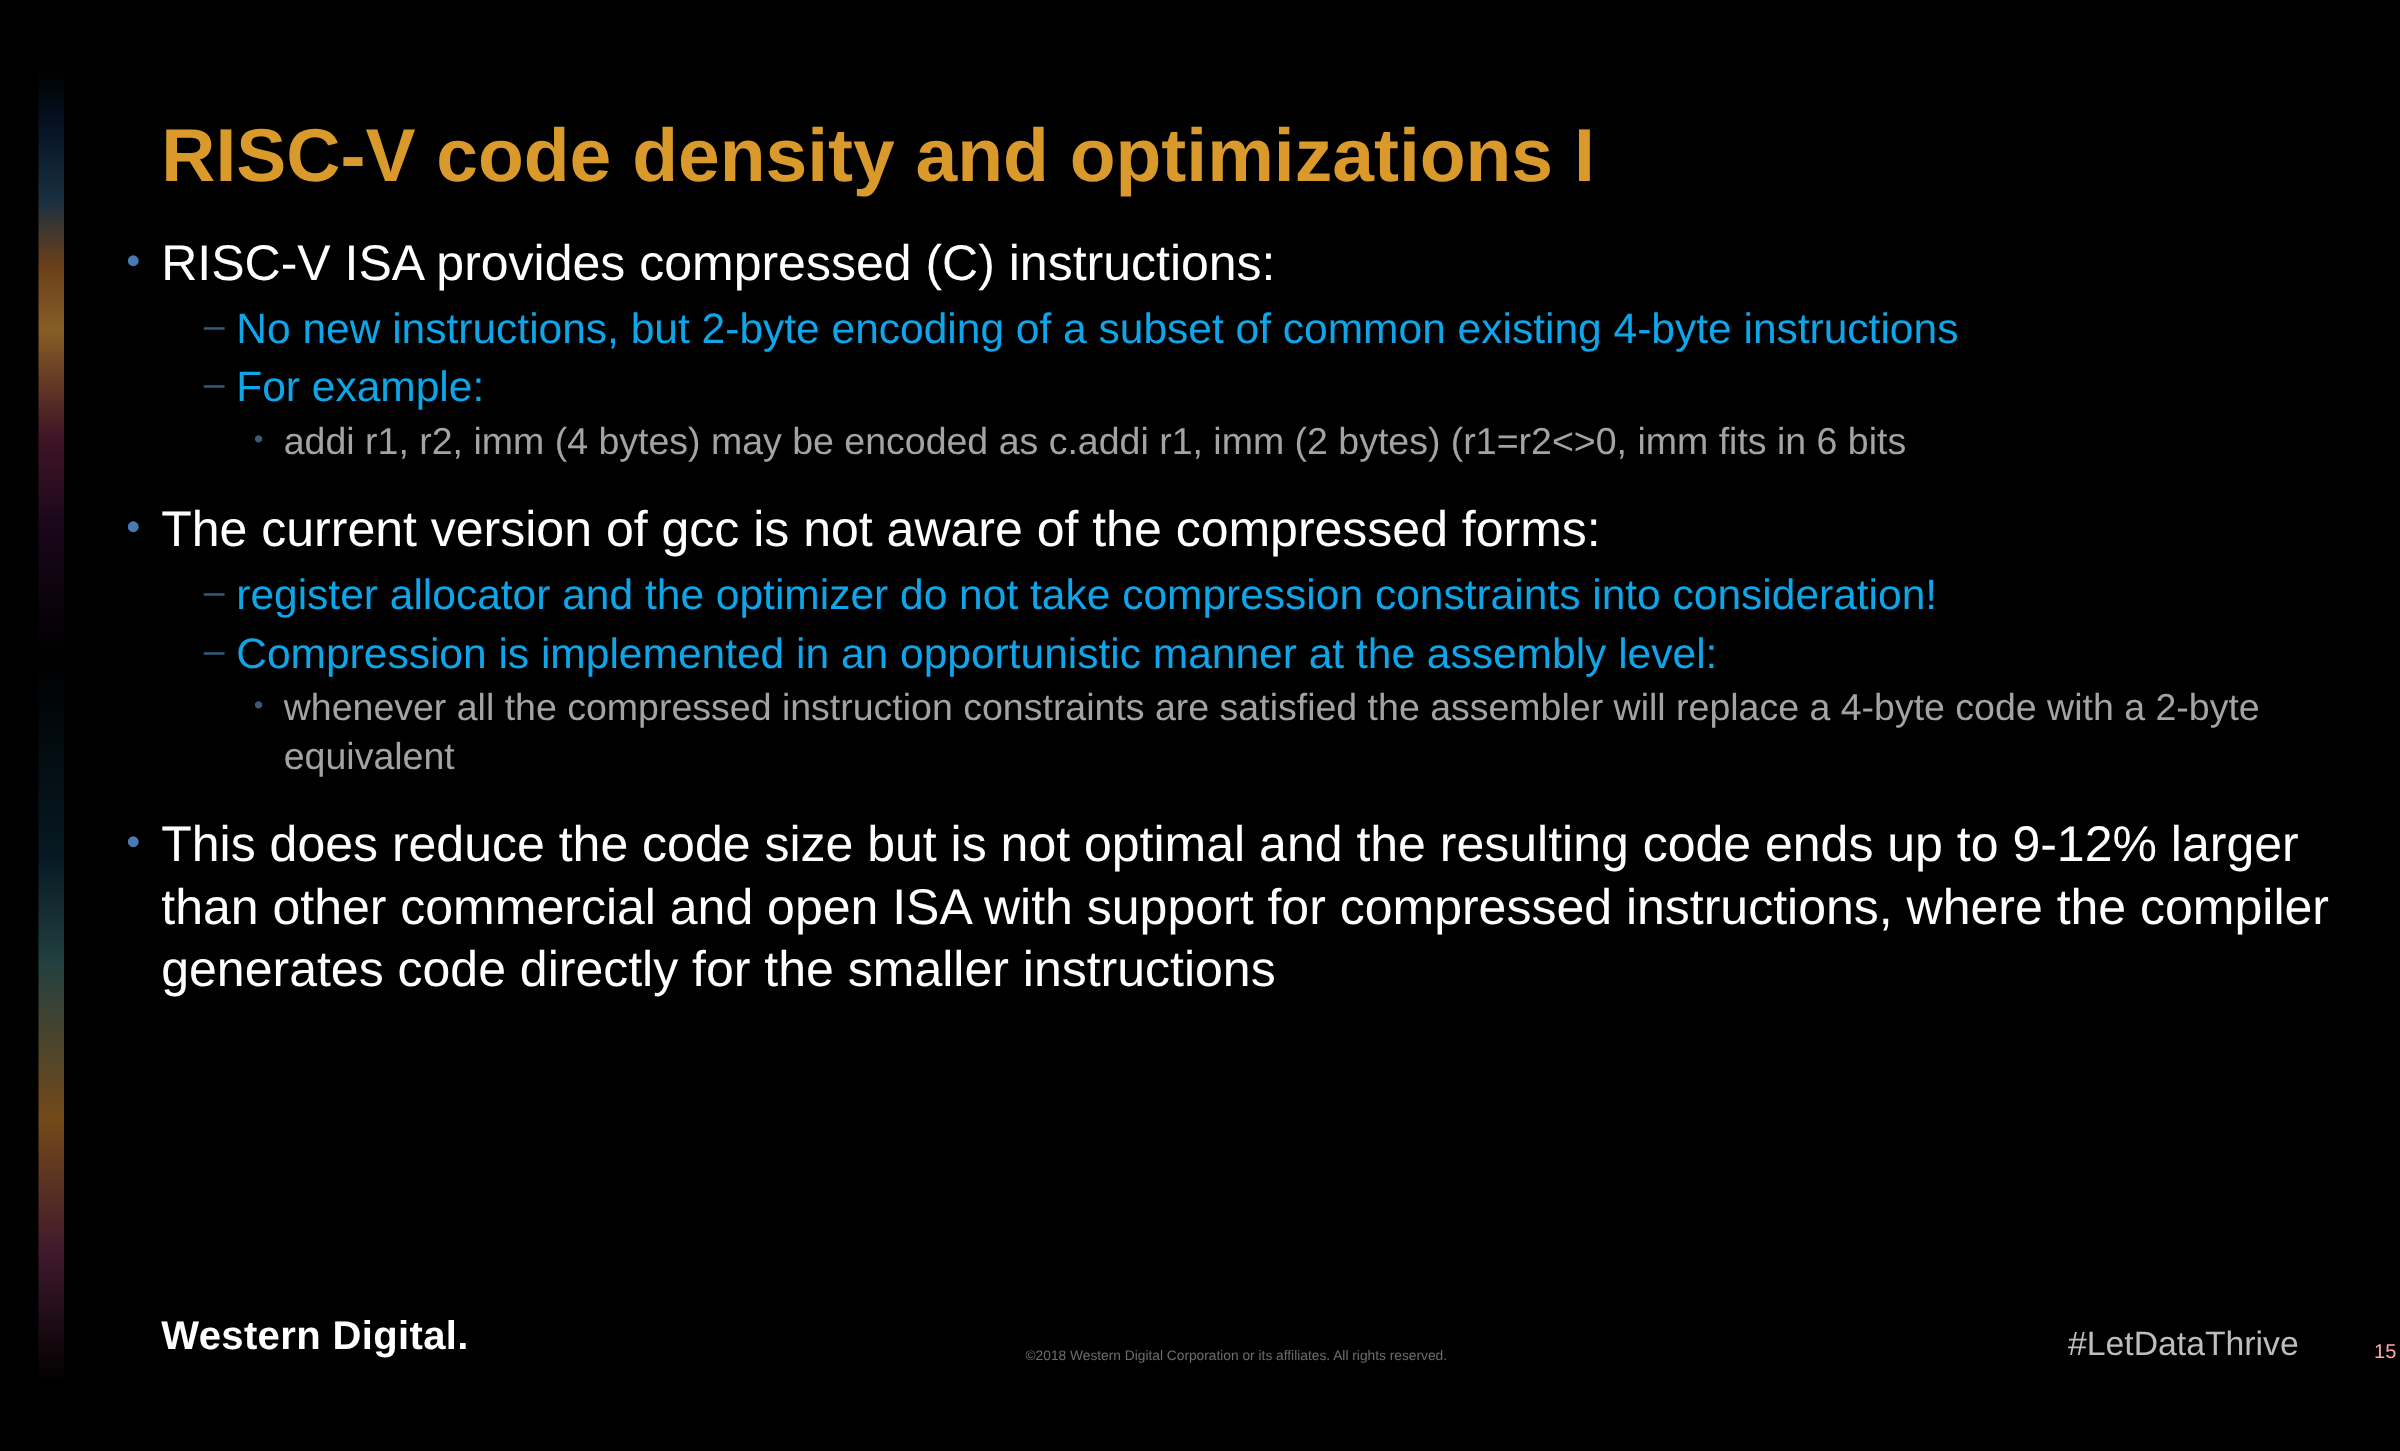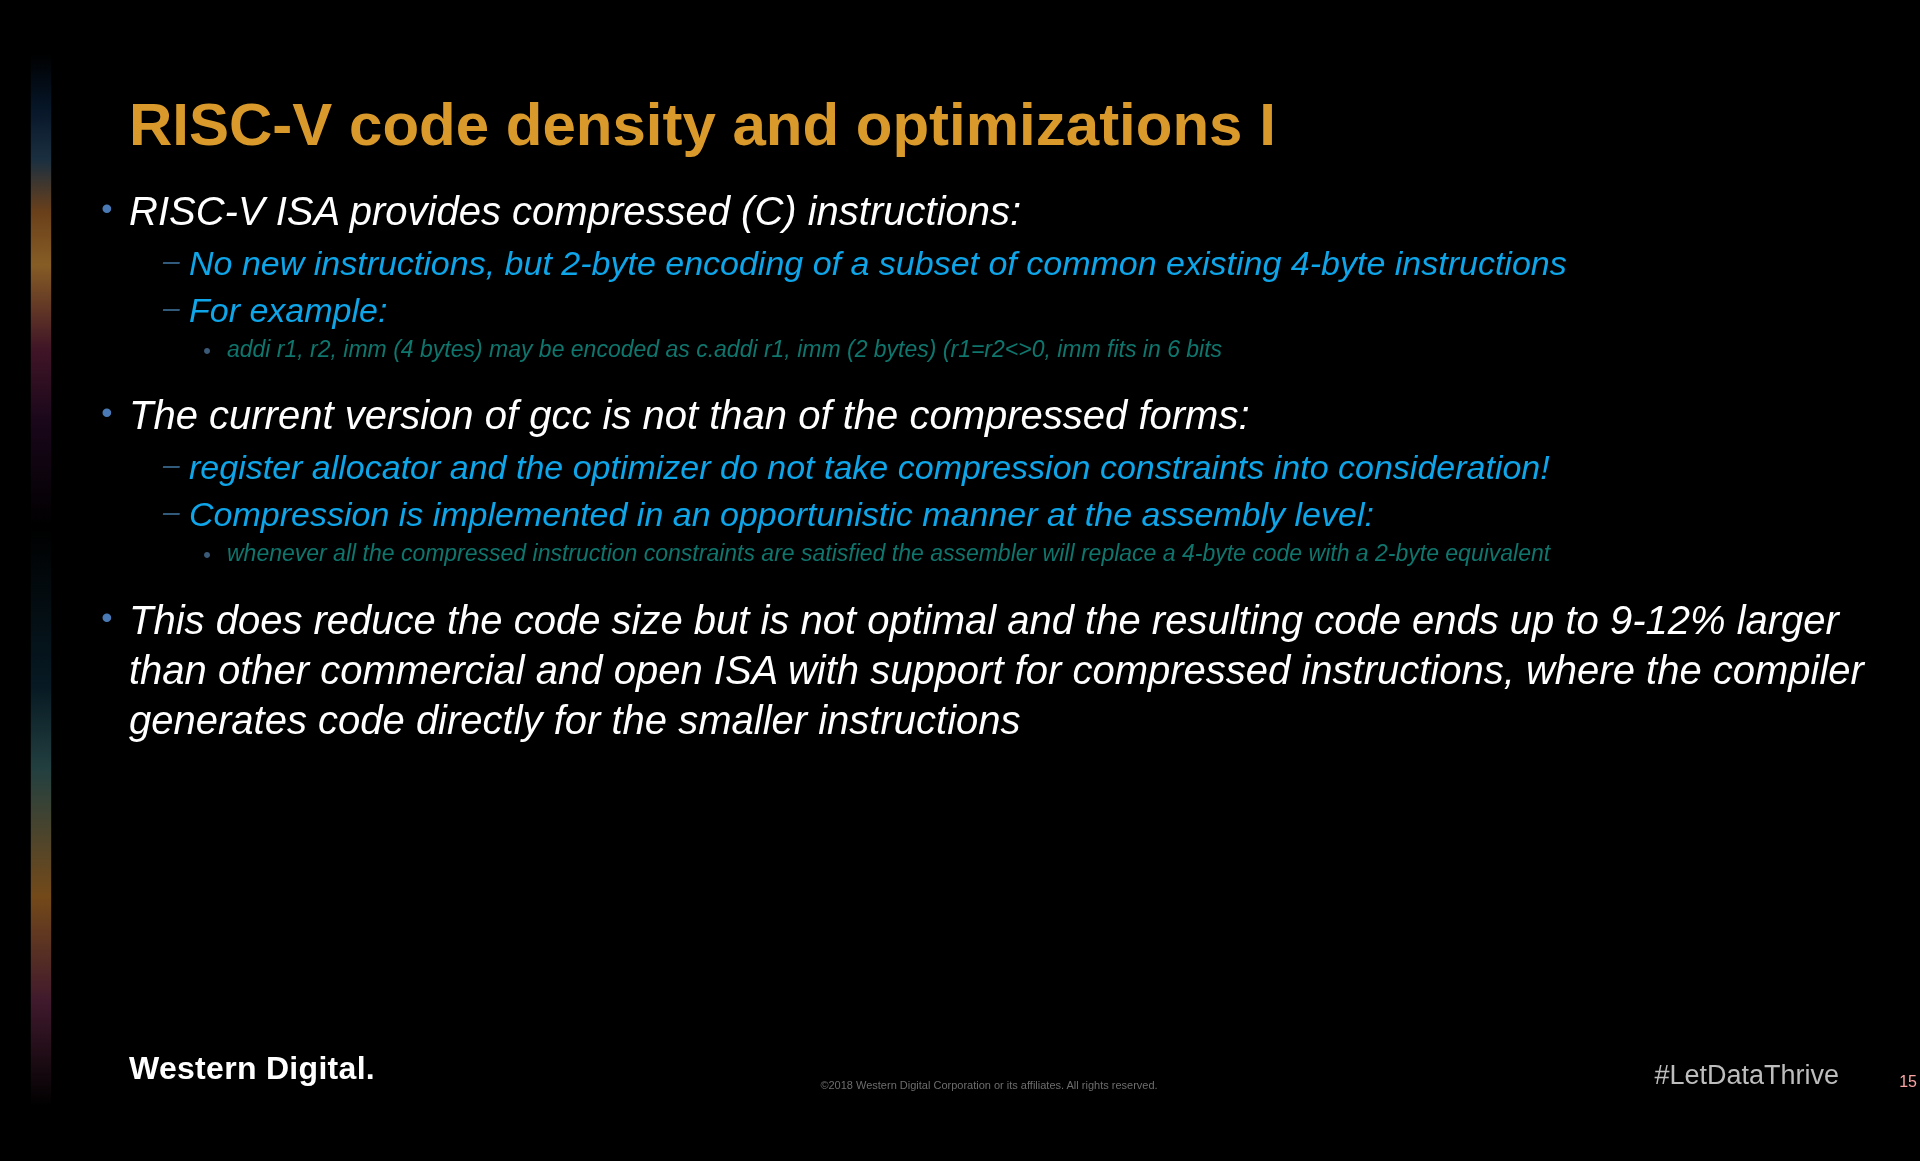--- a/index.html
+++ b/index.html
@@ -56,21 +56,20 @@
     top: 36px;
     color: #d99a2b;
     font-size: 60px;
     font-weight: 700;
   }
   .content {
     position: absolute;
     left: 72px;
     right: 60px;
     top: 132px;
-    font-style: italic;
   }
   ul.l1 {
     list-style: none;
     padding: 0;
     margin: 0;
   }
   ul.l1 > li {
     margin-bottom: 26px;
   }
   ul.l1 > li > .l1-text {
@@ -112,22 +111,22 @@
     left: 0;
     top: 0;
     font-size: 30px;
   }
   ul.l3 {
     list-style: none;
     padding: 0;
     margin: 4px 0 0 40px;
   }
   ul.l3 > li > .l3-text {
-    color: #0f766e;
-    font-size: 23px;
+    color: #a3a3a3;
+    font-size: 30px;
     line-height: 1.28;
     position: relative;
     padding-left: 24px;
     display: block;
   }
   ul.l3 > li > .l3-text::before {
     content: "•";
     color: #3a5a78;
     position: absolute;
     left: 0;
@@ -197,21 +196,21 @@
             <ul class="l3">
               <li>
                 <span class="l3-text">addi r1, r2, imm (4 bytes) may be encoded as c.addi r1, imm (2 bytes) (r1=r2&lt;&gt;0, imm fits in 6 bits</span>
               </li>
             </ul>
           </li>
         </ul>
       </li>
 
       <li>
-        <span class="l1-text">The current version of gcc is not than of the compressed forms:</span>
+        <span class="l1-text">The current version of gcc is not aware of the compressed forms:</span>
         <ul class="l2">
           <li>
             <span class="l2-text">register allocator and the optimizer do not take compression constraints into consideration!</span>
           </li>
           <li>
             <span class="l2-text">Compression is implemented in an opportunistic manner at the assembly level:</span>
             <ul class="l3">
               <li>
                 <span class="l3-text">whenever all the compressed instruction constraints are satisfied the assembler will replace a 4-byte code with a 2-byte equivalent</span>
               </li>

